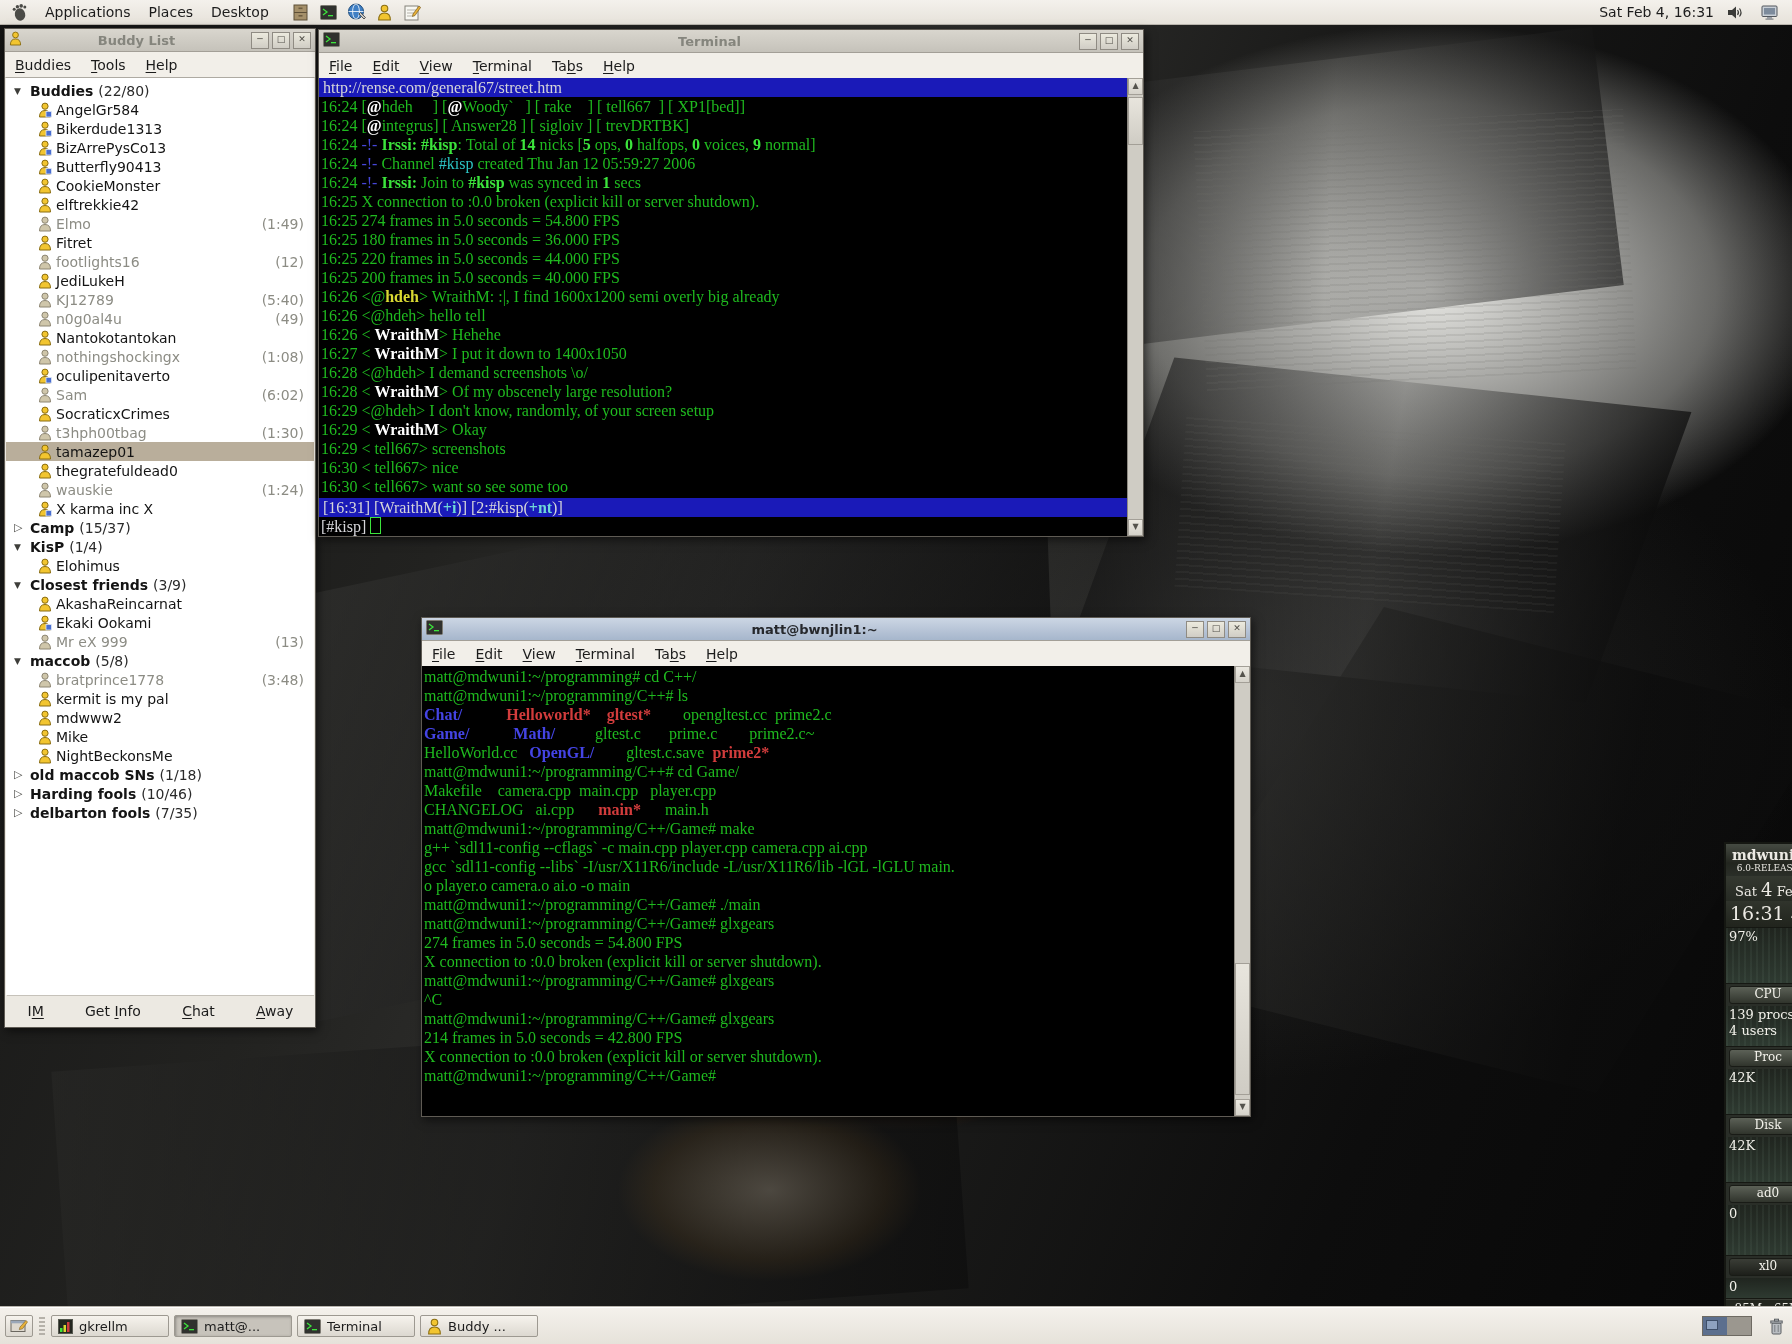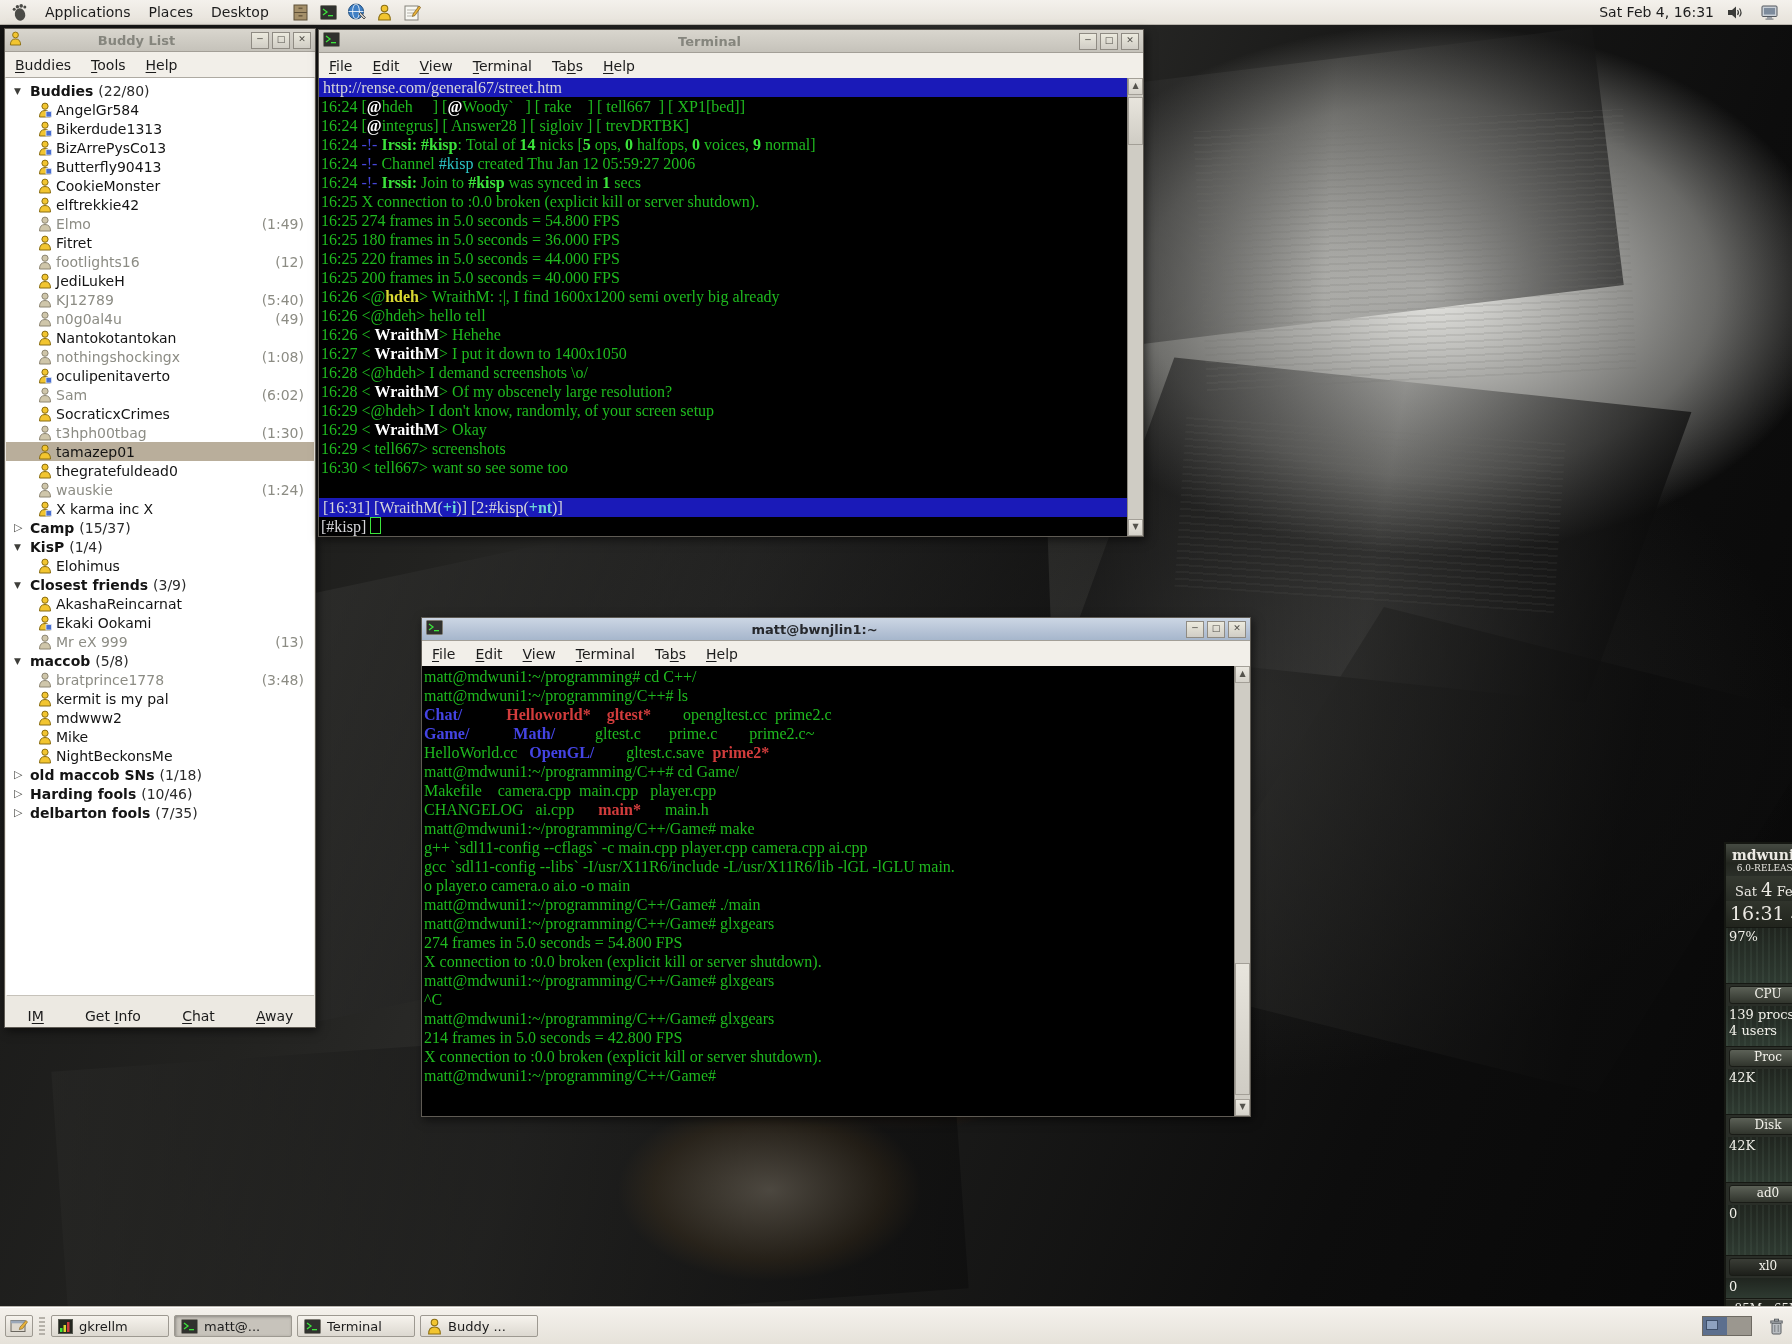--- a/index.html
+++ b/index.html
@@ -70,21 +70,21 @@
     overflow:hidden;font-size:14px;color:#141414;padding-top:3px}
   .brow{height:19px;display:flex;align-items:center;padding:0 10px 0 8px}
   .brow .arrow{width:16px;color:#3e3e3a;font-size:11px}
   .brow .gname{font-weight:bold}
   .brow .gcount{margin-left:5px;color:#2a2a2a}
   .brow.buddy{padding-left:32px;gap:4px}
   .brow.buddy .bname{white-space:nowrap}
   .brow.buddy.away .bname{color:#8c8c84}
   .brow .idle{margin-left:auto;color:#8c8c84}
   .brow.selected{background:var(--selection-tan)}
-  .bbar{position:absolute;left:2px;right:1px;bottom:1px;height:30px;display:flex;align-items:flex-end;
+  .bbar{position:absolute;left:2px;right:1px;bottom:1px;height:30px;display:flex;align-items:center;
     justify-content:space-around;background:#ece9e2;border-top:1px solid #c6c2ba;font-size:14px;color:#1b1b1b}
   .bbtn{padding:2px 10px}
   
   .gkrellm{position:absolute;background:#2a2e28;border:2px solid #151712;border-right:none;
     font-family:"DejaVu Serif","Liberation Serif",serif;color:#eceae4;width:86px;box-sizing:border-box}
   .gk-host{font-size:14px;font-weight:bold;text-align:center;padding-top:3px;background:linear-gradient(#454a42,#23261f)}
   .gk-rel{font-size:9px;text-align:center;padding-bottom:3px;background:linear-gradient(#23261f,#2a2e28)}
   .gk-cal{font-size:13px;text-align:center;padding:3px 0 1px;background:linear-gradient(#343830,#262a23)}
   .gk-cal .big{font-size:18px}
   .gk-clock{font-size:19px;text-align:center;padding:1px 0 3px;background:linear-gradient(#30342c,#21241d);border-bottom:1px solid #151712}
@@ -591,20 +591,21 @@
         <div class="tl"><span class="s-g">16:25 200 frames in 5.0 seconds = 40.000 FPS</span></div>
         <div class="tl"><span class="s-g">16:26 &lt;@</span><span class="s-y">hdeh</span><span class="s-g">&gt; WraithM: :|, I find 1600x1200 semi overly big already</span></div>
         <div class="tl"><span class="s-g">16:26 &lt;@hdeh&gt; hello tell</span></div>
         <div class="tl"><span class="s-g">16:26 &lt; </span><span class="s-w">WraithM</span><span class="s-g">&gt; Hehehe</span></div>
         <div class="tl"><span class="s-g">16:27 &lt; </span><span class="s-w">WraithM</span><span class="s-g">&gt; I put it down to 1400x1050</span></div>
         <div class="tl"><span class="s-g">16:28 &lt;@hdeh&gt; I demand screenshots \o/</span></div>
         <div class="tl"><span class="s-g">16:28 &lt; </span><span class="s-w">WraithM</span><span class="s-g">&gt; Of my obscenely large resolution?</span></div>
         <div class="tl"><span class="s-g">16:29 &lt;@hdeh&gt; I don't know, randomly, of your screen setup</span></div>
         <div class="tl"><span class="s-g">16:29 &lt; </span><span class="s-w">WraithM</span><span class="s-g">&gt; Okay</span></div>
         <div class="tl"><span class="s-g">16:29 &lt; tell667&gt; screenshots</span></div>
+        <div class="tl"><span class="s-g">16:30 &lt; tell667&gt; nice</span></div>
         <div class="tl"><span class="s-g">16:30 &lt; tell667&gt; want so see some too</span></div>
       </div>
     <div class="irssi-statusbar" style="position:absolute;bottom:19px;left:0;right:15px" id="irssi-status"><span class="s-W"> [16:31] [WraithM(</span><span class="s-C">+i</span><span class="s-W">)] [2:#kisp(</span><span class="s-C">+nt</span><span class="s-W">)]</span></div>
     <div class="irssi-promptline" style="position:absolute;bottom:0;left:2px"><span class="s-W">[#kisp] </span><span class="cursor-box"></span></div>
     <div class="scrollbar">
       <div class="sb-btn">▲</div>
       <div class="sb-track">
           <div class="sb-thumb" style="top:2px;height:46px"></div>
         </div>
       <div class="sb-btn">▼</div>

